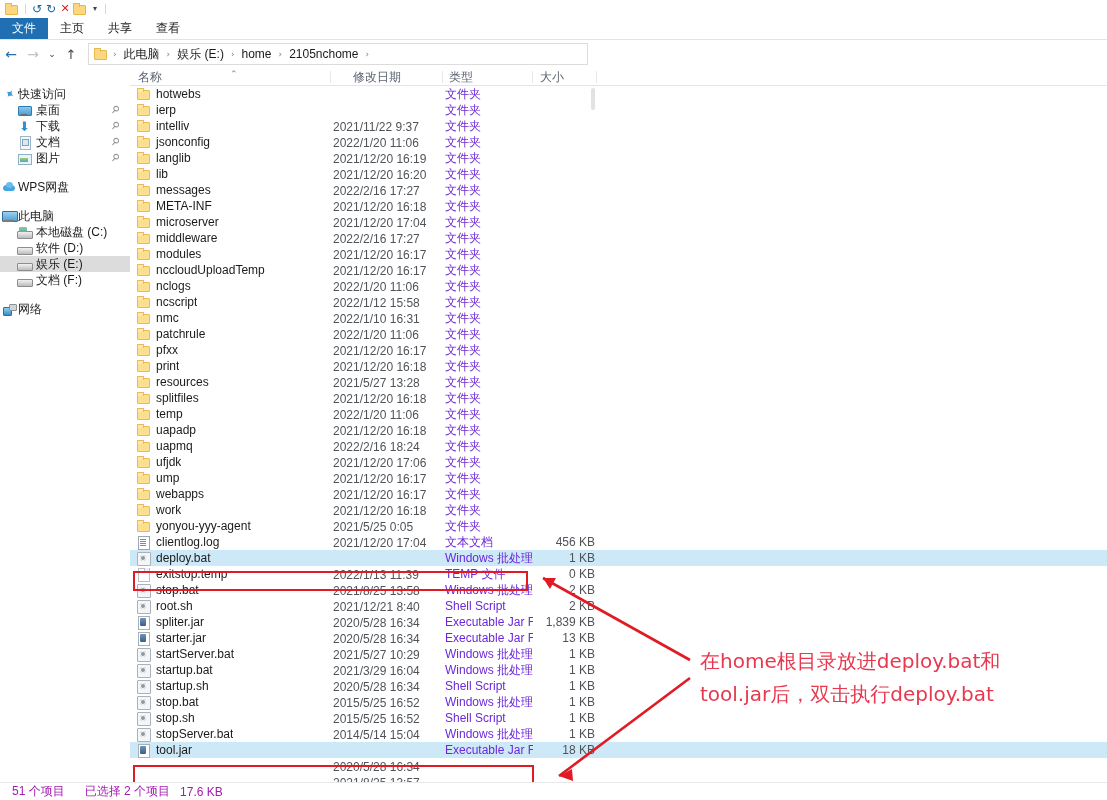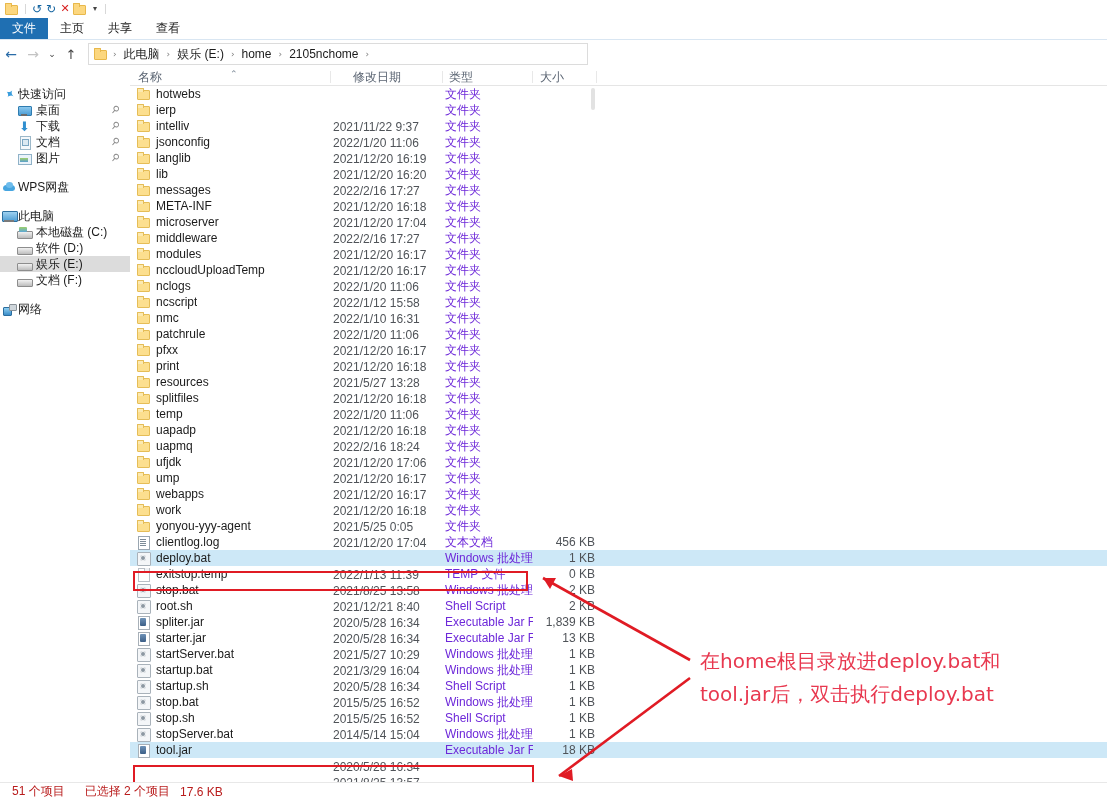--- a/index.html
+++ b/index.html
@@ -293,21 +293,21 @@
     white-space: nowrap; font-family: "DejaVu Sans", sans-serif;
   }
   .anno-box {
     position: absolute; border: 2px solid #e01b24;
   }
 
   
   .statusbar {
     position: absolute; left: 0; top: 782px; width: 1107px; height: 18px;
     background: #ffffff; border-top: 1px solid #e8e8e8;
-    display: flex; align-items: center; font-size: 12px; color: #b91c1c; text-align: right;
+    display: flex; align-items: center; font-size: 12px; color: #a21caf; text-align: right;
   }
   .sb-item { padding: 0 10px; white-space: nowrap; }
   .sb-item.first { padding-left: 12px; }
   .sb-item.tight { padding-left: 0; padding-right: 6px; }
 </style>
 </head>
 <body>
 
 <div id="app">
 

